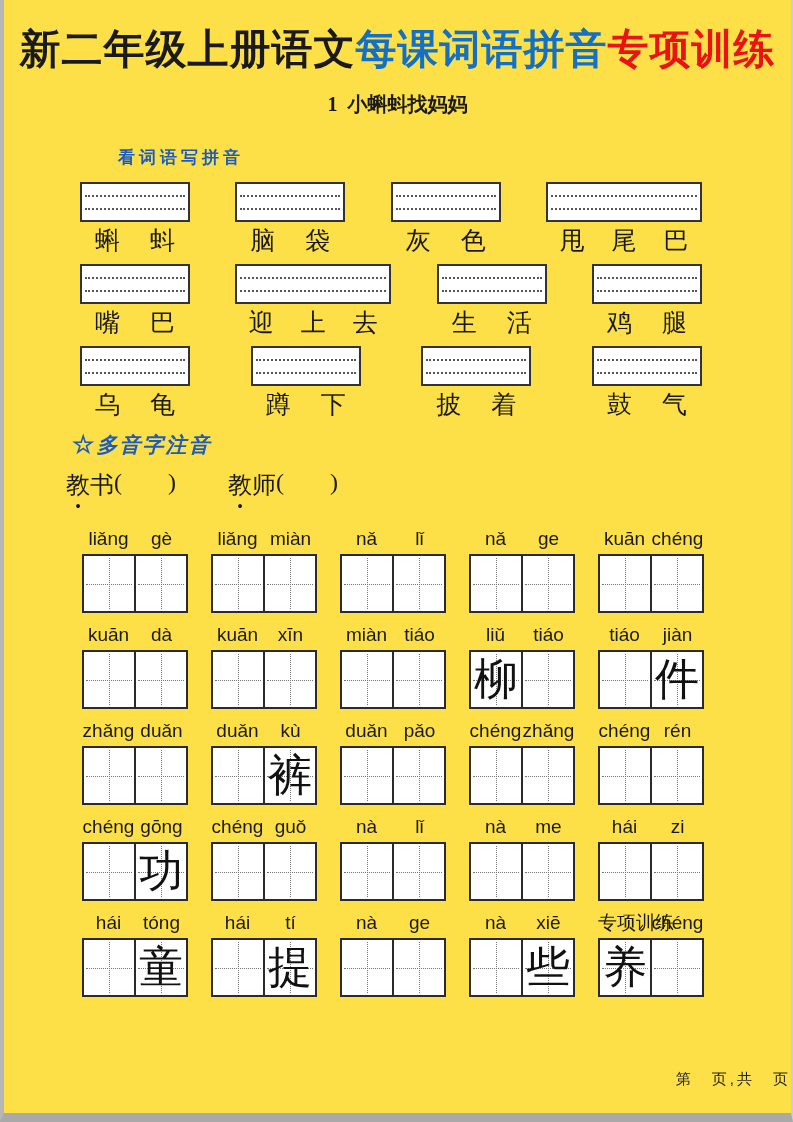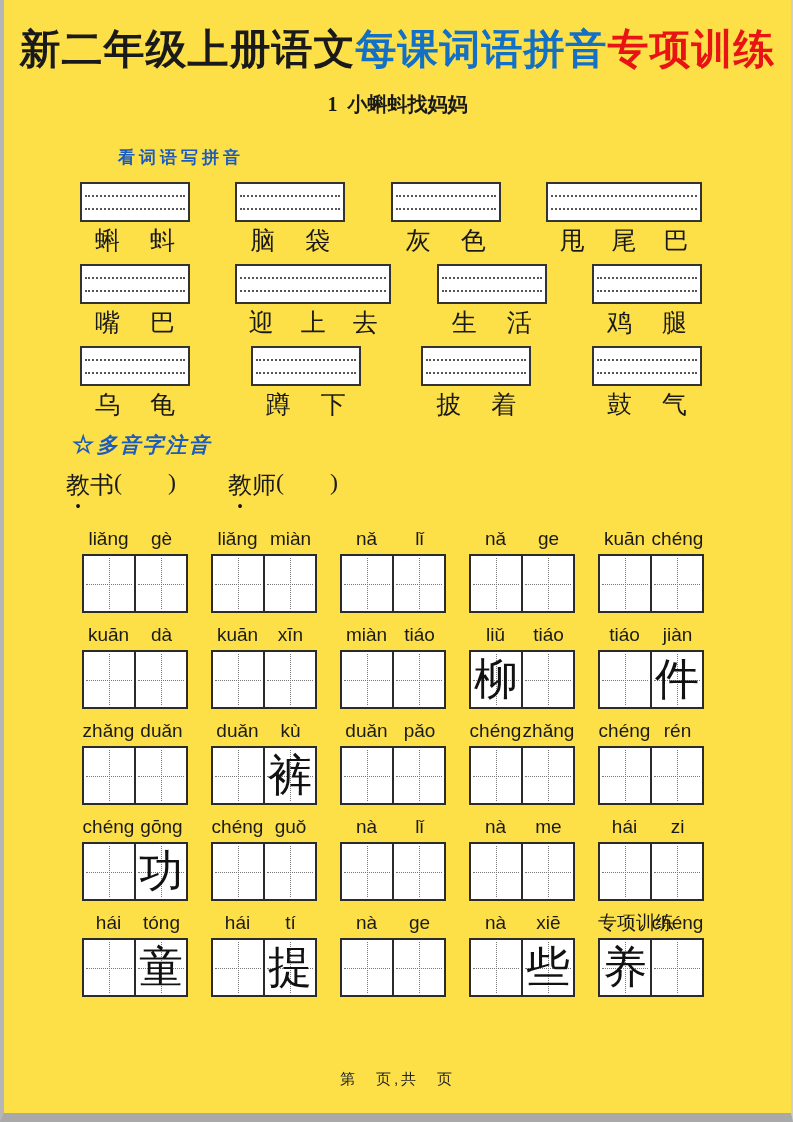--- a/index.html
+++ b/index.html
@@ -127,21 +127,21 @@
   .fill-char {
     position:absolute; inset:0; z-index:2;
     display:flex; align-items:center; justify-content:center;
     font-family:"Liberation Serif", serif;
     font-size:44px;
     color:#111;
   }
   
   .page-footer {
     position:absolute; left:0; right:0; bottom:24px;
-    text-align:center;
+    text-align:right;
     font-size:15px;
     letter-spacing:3px;
     color:#222;
     white-space:pre;
   }
 </style>
 </head>
 <body>
 
 <div class="page">

